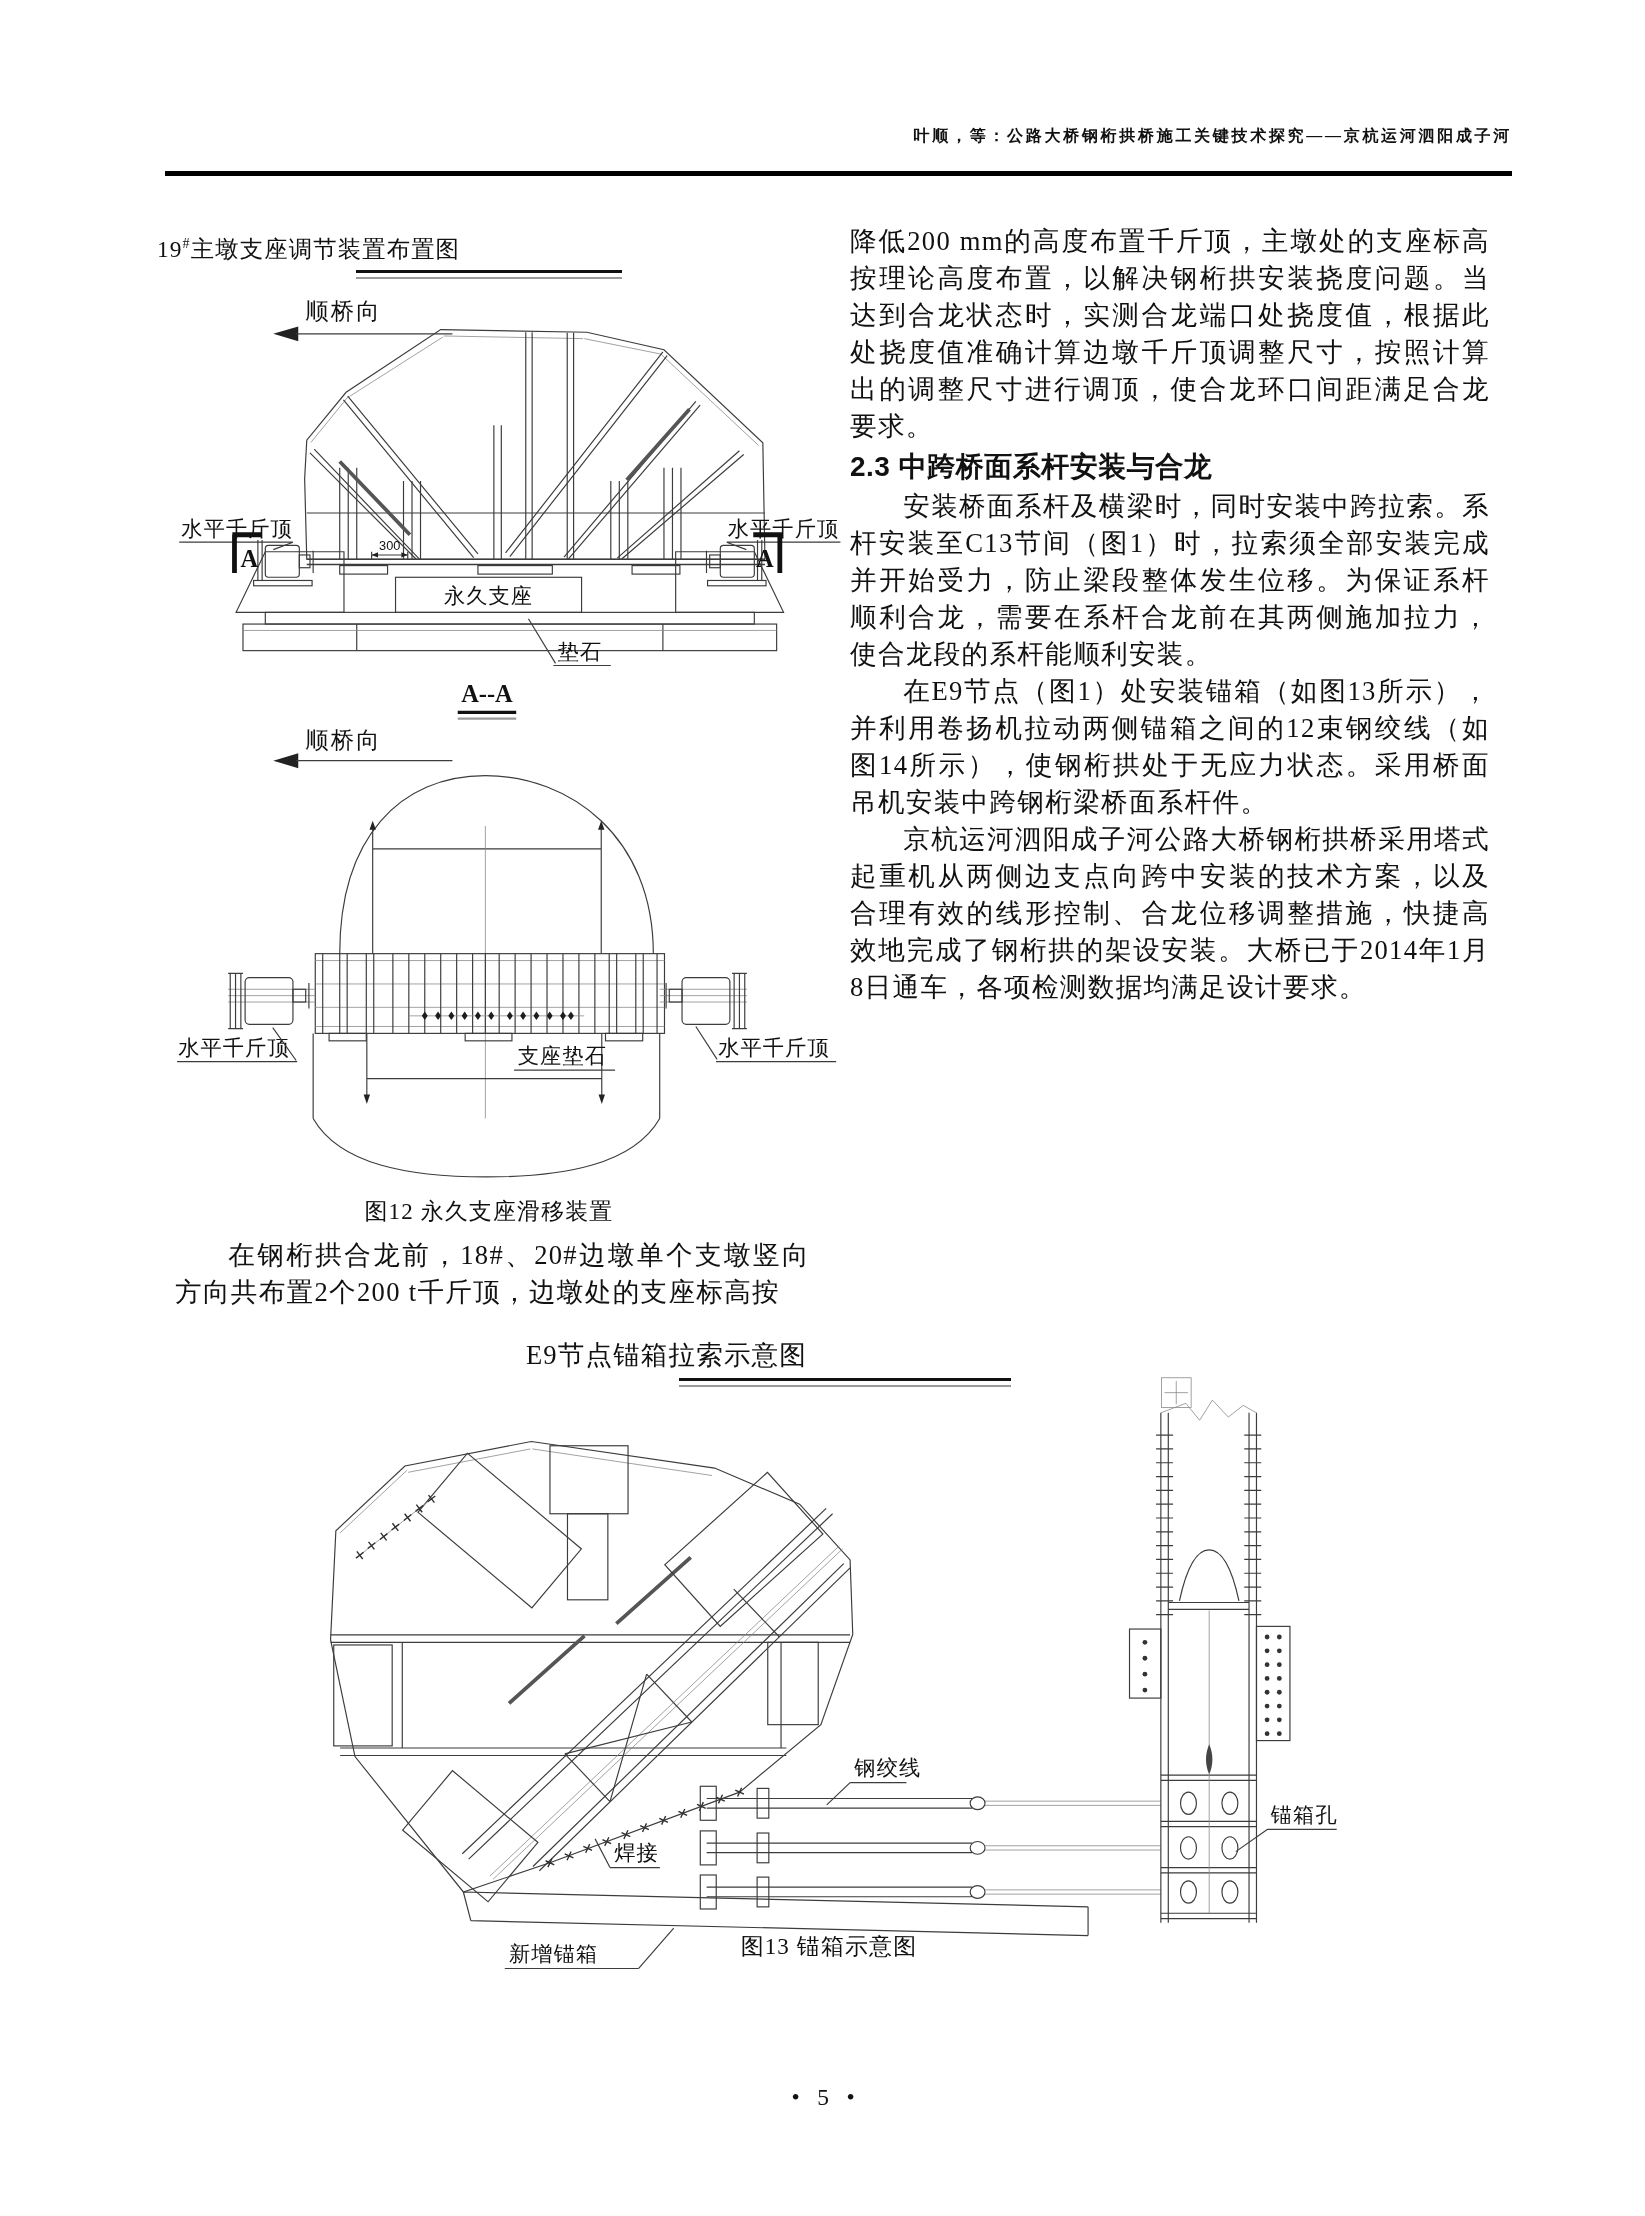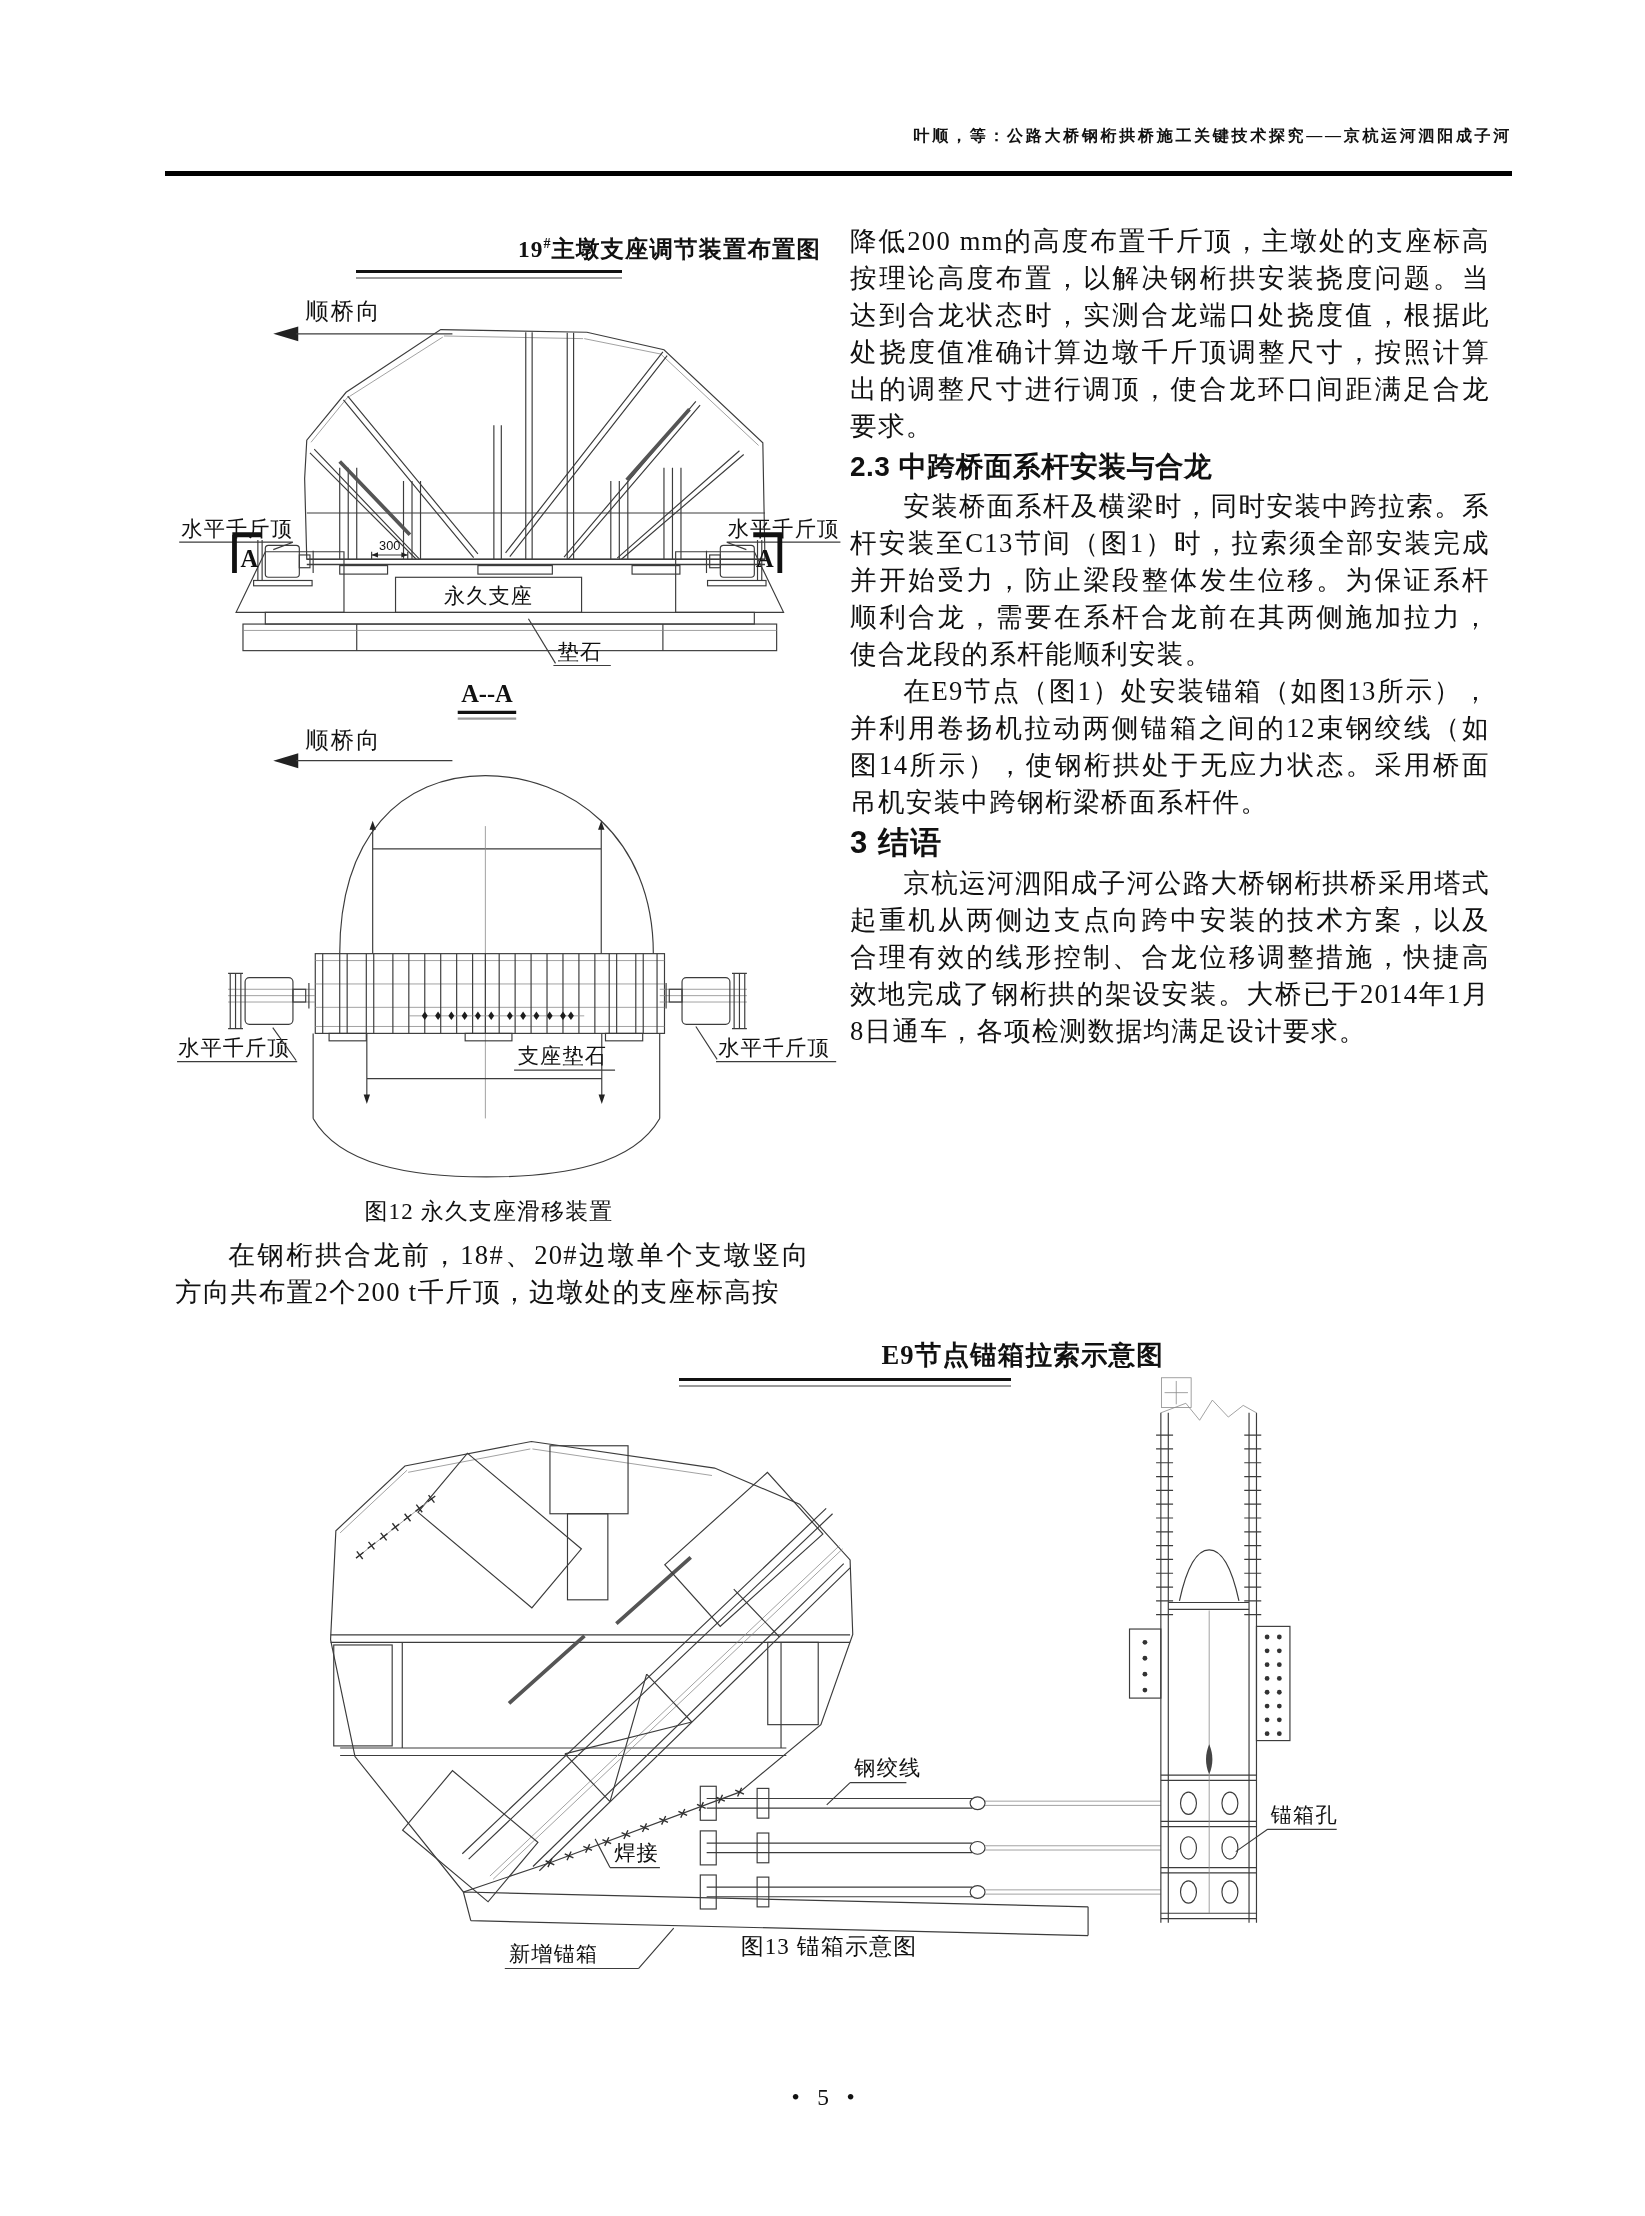--- a/index.html
+++ b/index.html
@@ -2,21 +2,21 @@
 <html style="font-size:8.5px"><head>
 <meta charset="utf-8">
 <style>
   html,body{margin:0;padding:0;background:#ffffff;}
   body{position:relative;width:1645px;height:2216px;font-family:"Liberation Serif","DejaVu Serif",serif;color:#111;}
   .abs{position:absolute;}
   
   .hdr{left:165px;top:126px;width:1347px;text-align:right;font-size:16px;font-weight:bold;letter-spacing:2.7px;}
   .hdr-rule{left:165px;top:171px;width:1347px;height:4.8px;background:#000;}
   
-  .figtitle{font-weight:bold;font-size:23.4px;text-align:right;letter-spacing:1.1px;}
+  .figtitle{font-weight:normal;font-size:23.4px;text-align:left;letter-spacing:1.1px;}
   .f12title{left:157px;top:233px;width:664px;}
   .e9title{left:526px;top:1337px;width:638px;font-size:26.6px;}
   .dbl{margin:5.3px auto 0 auto;}
   .dbl .b1{height:3.2px;background:#111;}
   .dbl .b2{height:2.1px;background:#9a9a9a;margin-top:3.2px;}
   .caption{font-size:23px;text-align:center;letter-spacing:1.1px;}
   .cap12{left:157px;top:1196px;width:664px;}
   .cap13{left:510px;top:1893px;width:638px;margin-top:38px;}
   .footer{left:504px;top:2084px;width:638px;text-align:center;font-size:23.4px;word-spacing:11.7px;}
   
@@ -203,21 +203,20 @@
 
 <div class="abs caption cap12">图12 永久支座滑移装置</div>
 
 <div class="abs para ind leftpara">在钢桁拱合龙前，18#、20#边墩单个支墩竖向方向共布置2个200 t千斤顶，边墩处的支座标高按</div>
 
 <div class="abs rcol">
   <p class="para">降低200 mm的高度布置千斤顶，主墩处的支座标高按理论高度布置，以解决钢桁拱安装挠度问题。当达到合龙状态时，实测合龙端口处挠度值，根据此处挠度值准确计算边墩千斤顶调整尺寸，按照计算出的调整尺寸进行调顶，使合龙环口间距满足合龙要求。</p>
   <p class="h23">2.3 中跨桥面系杆安装与合龙</p>
   <p class="para ind">安装桥面系杆及横梁时，同时安装中跨拉索。系杆安装至C13节间（图1）时，拉索须全部安装完成并开始受力，防止梁段整体发生位移。为保证系杆顺利合龙，需要在系杆合龙前在其两侧施加拉力，使合龙段的系杆能顺利安装。</p>
   <p class="para ind">在E9节点（图1）处安装锚箱（如图13所示），并利用卷扬机拉动两侧锚箱之间的12束钢绞线（如图14所示），使钢桁拱处于无应力状态。采用桥面吊机安装中跨钢桁梁桥面系杆件。</p>
-  <p class="h3">3 结语</p>
   <p class="para ind">京杭运河泗阳成子河公路大桥钢桁拱桥采用塔式起重机从两侧边支点向跨中安装的技术方案，以及合理有效的线形控制、合龙位移调整措施，快捷高效地完成了钢桁拱的架设安装。大桥已于2014年1月8日通车，各项检测数据均满足设计要求。</p>
 </div>
 
 <div class="abs figtitle e9title">
   <span>E9节点锚箱拉索示意图</span>
   <div class="dbl" style="width:332px;">
     <div class="b1"></div>
       <div class="b2"></div>
   </div>
 </div>

